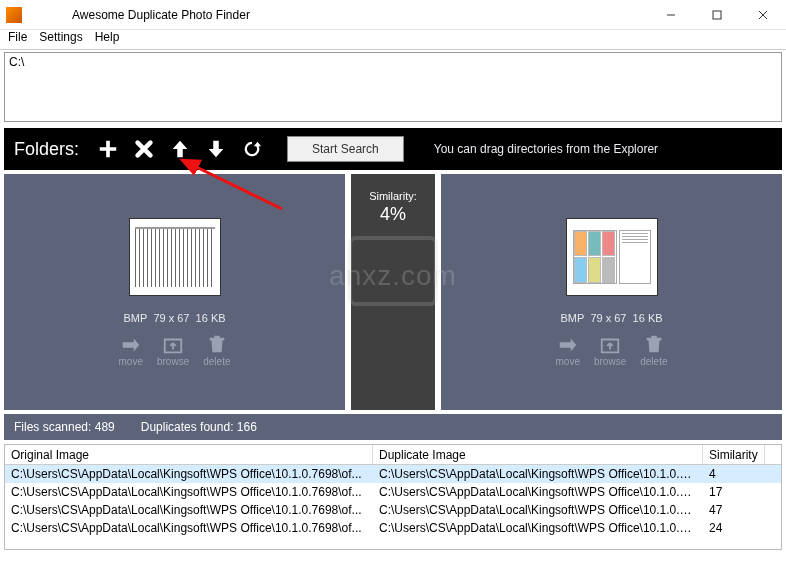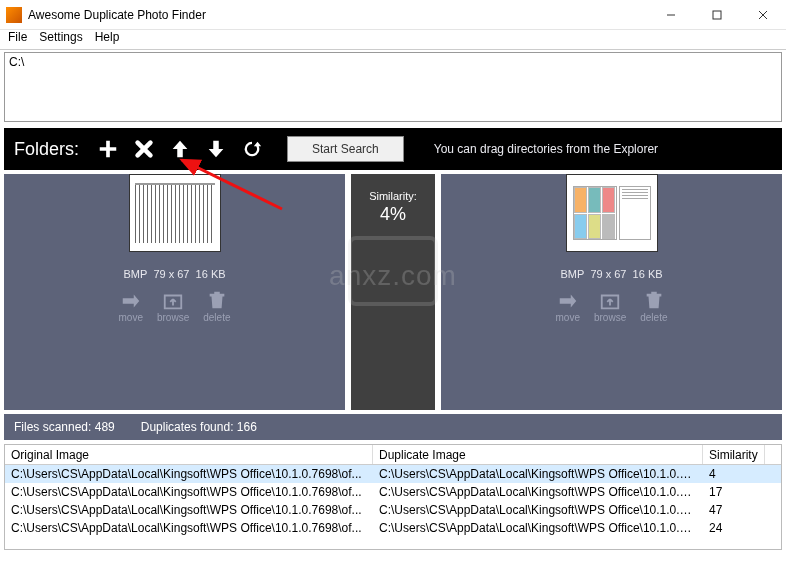--- a/index.html
+++ b/index.html
@@ -12,20 +12,21 @@
       overflow: hidden;
       position: relative;
     }
     .titlebar {
       height: 30px;
       background: #fff;
       border-bottom: 1px solid #e5e5e5;
       display: flex;
       align-items: center;
       padding-left: 6px;
+      gap: 44px;
     }
     .titlebar .app-icon {
       width: 16px; height: 16px;
       background: linear-gradient(135deg, #ff8c00, #cc5500);
       margin-right: 6px;
     }
     .titlebar .title { flex: 1; font-size: 12px; }
     .win-controls { display: flex; }
     .win-btn {
       width: 46px; height: 30px;
@@ -89,20 +90,21 @@
       margin: 0 4px 4px 4px;
       height: 236px;
       gap: 6px;
     }
     .panel {
       background: #5d6379;
       flex: 1;
       display: flex;
       flex-direction: column;
       align-items: center;
+      justify-content: center;
       color: #fff;
       position: relative;
     }
     .similarity-col {
       width: 84px;
       background: #404040;
       display: flex;
       flex-direction: column;
       align-items: center;
       padding-top: 16px;

